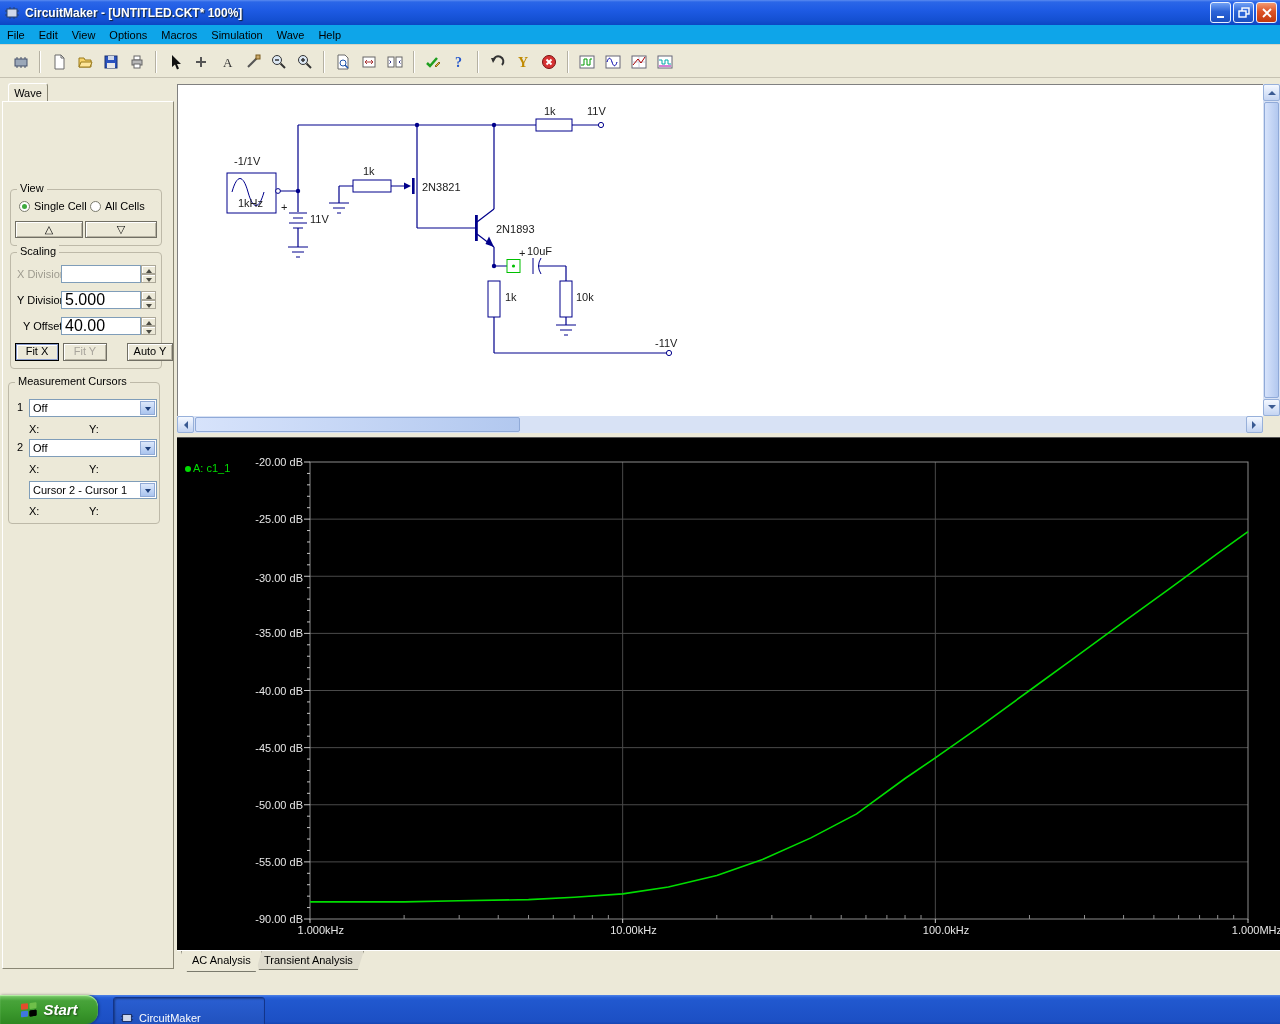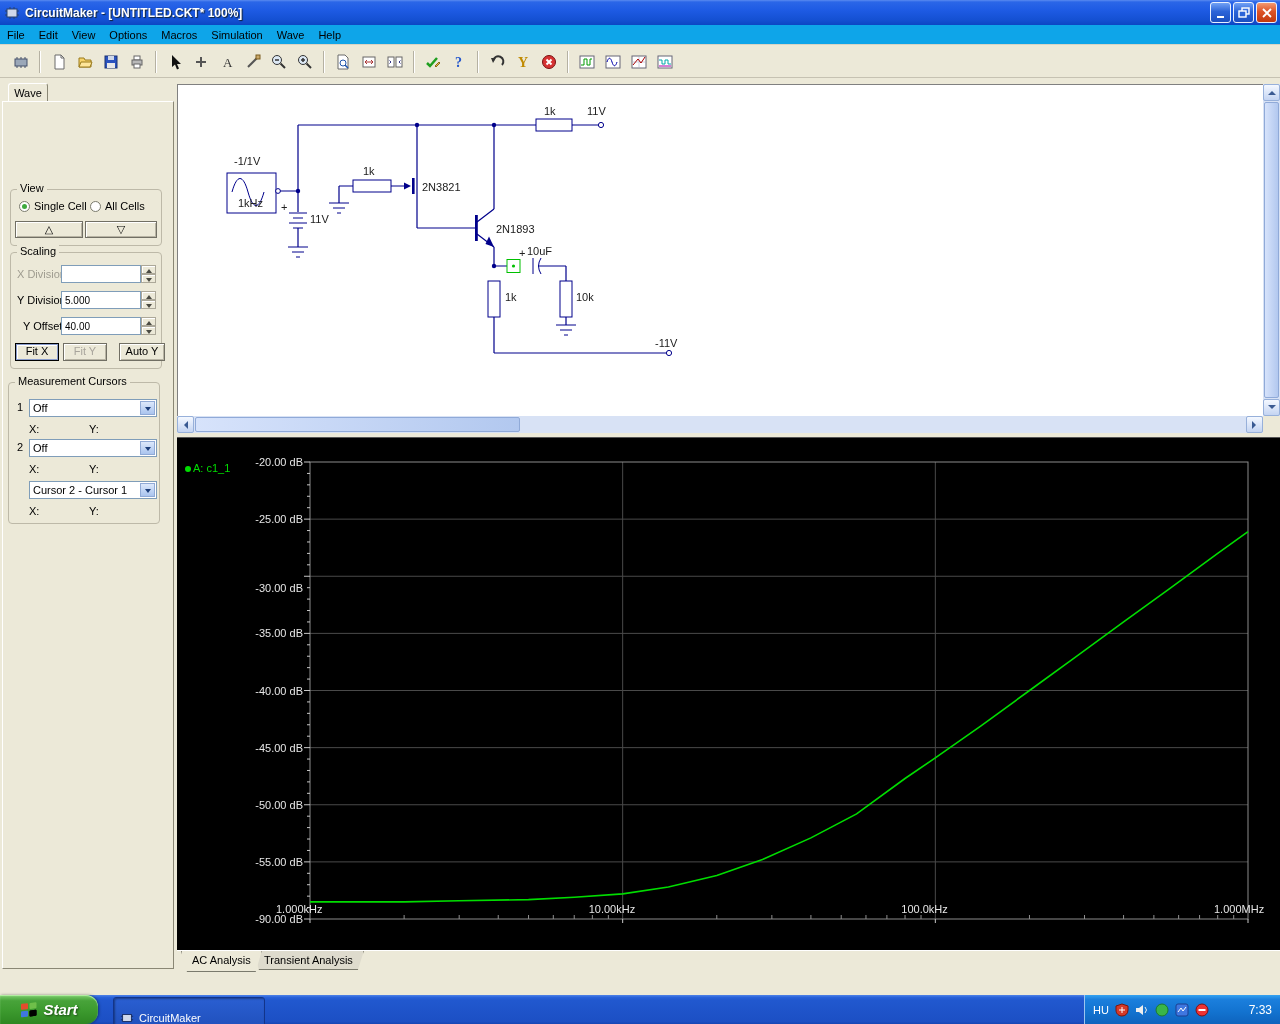--- a/index.html
+++ b/index.html
@@ -37,21 +37,21 @@
   .group-box { position:absolute; border:1px solid #bdb9a8; border-radius:4px; }
   .group-legend { position:absolute; top:-8px; left:6px; background:#ece9d8; padding:0 3px; }
   .radio { position:absolute; width:11px; height:11px; border:1px solid #7b7b6d; border-radius:50%; background:#fff; }
   .radio.sel::after { content:""; position:absolute; left:2px; top:2px; width:5px; height:5px; border-radius:50%; background:#3faa3f; }
   .w-label { position:absolute; white-space:nowrap; }
   .w-label.dis { color:#9f9c90; }
   .btn3d { position:absolute; background:#ece9d8; border:1px solid #716f64; text-align:center;
     box-shadow:inset 1px 1px 0 #fff, inset -1px -1px 0 #b8b4a4; line-height:15px; }
   .btn3d.defbtn { border:1px solid #000; box-shadow:inset 0 0 0 1px #8a9ccc, inset 2px 2px 0 #fff; }
   .btn3d.dis { color:#a8a49c; }
-  .tin { position:absolute; height:18px; border:1px solid #7f9db9; background:#fff; font-size:10px;
+  .tin { position:absolute; height:18px; border:1px solid #7f9db9; background:#fff; font-size:16px;
     font-family:"Liberation Sans",sans-serif; padding:0 3px; }
   .spin { position:absolute; width:15px; height:18px; }
   .spin .s { position:absolute; left:0; width:15px; height:9px; background:#ece9d8; border:1px solid #aca899;
     box-shadow:inset 1px 1px 0 #fff; }
   .spin .s::after { content:""; position:absolute; left:4px; border-left:3px solid transparent; border-right:3px solid transparent; }
   .spin .up { top:0; } .spin .up::after { top:3px; border-bottom:4px solid #4a4a42; }
   .spin .dn { top:9px; } .spin .dn::after { top:3px; border-top:4px solid #4a4a42; }
   .combo { position:absolute; height:18px; border:1px solid #7f9db9; background:#fff; padding:1px 3px; line-height:14px; }
   .combo-btn { position:absolute; right:1px; top:1px; width:15px; height:14px;
     background:linear-gradient(180deg,#dce8fb,#aac4ee); border:1px solid #90aad6; }
@@ -67,21 +67,21 @@
   .sb-arrow { width:0; height:0; border:4px solid transparent; }
   .sb-thumb { position:absolute; background:linear-gradient(90deg,#d7e3fb,#b2c8ef); border:1px solid #90aad8; border-radius:2px; }
 
   
   #chart-panel { position:absolute; left:177px; top:437px; width:1103px; height:513px; background:#000;
     border-top:1px solid #555; }
   #plot-svg { position:absolute; left:0; top:0; }
   #chart-legend { position:absolute; left:8px; top:24px; color:#00dd00; }
   #chart-legend .dot { display:inline-block; width:6px; height:6px; border-radius:50%; background:#00dd00; margin-right:2px; }
   .ytick { position:absolute; left:28px; width:98px; text-align:right; color:#e6e6e6; }
-  .xtick { position:absolute; top:465px; width:68px; text-align:left; color:#e6e6e6; }
+  .xtick { position:absolute; top:486px; width:68px; text-align:right; color:#e6e6e6; }
 
   
   #tab-strip { position:absolute; left:177px; top:950px; width:1103px; height:22px; background:#ece9d8; border-top:1px solid #fff; }
   .an-tab { position:absolute; top:0; height:19px; line-height:18px; text-align:center;
     border:1px solid #7a7a6d; border-top:none; background:#dedbcd;
     clip-path:polygon(0 0,100% 0,calc(100% - 6px) 100%,6px 100%); padding:0 10px; }
   .an-tab.active { background:#ece9d8; height:21px; z-index:2; }
 
   
   #taskbar { position:absolute; left:0; top:995px; width:1280px; height:29px;
@@ -310,21 +310,21 @@
         <div class="s dn"></div>
       </div>
     <span class="w-label" style="left:12px;top:67px;">Y Offset</span>
     <input class="tin" style="left: 50px; top: 64px; width: 80px;" value="40.00">
     <div class="spin" style="left:130px;top:64px;">
         <div class="s up"></div>
         <div class="s dn"></div>
       </div>
     <div class="btn3d defbtn" style="left:4px;top:90px;width:44px;height:18px;">Fit X</div>
     <div class="btn3d dis" style="left:52px;top:90px;width:44px;height:18px;">Fit Y</div>
-    <div class="btn3d" style="left:108px;top:90px;width:46px;height:18px;">Auto Y</div>
+    <div class="btn3d" style="left:116px;top:90px;width:46px;height:18px;">Auto Y</div>
   </div>
 
   <div class="group-box" style="left:8px;top:304px;width:152px;height:142px;">
     <span class="group-legend">Measurement Cursors</span>
     <span class="w-label" style="left:8px;top:18px;">1</span>
     <div class="combo" style="left:20px;top:16px;width:128px;">
       <span>Off</span>
       <span class="combo-btn"></span>
     </div>
     <span class="w-label" style="left:20px;top:40px;">X:</span>
@@ -529,21 +529,21 @@
       <line x1="130" y1="469.575" x2="133" y2="469.575" stroke="#c8c8c8"></line>
       <line x1="127" y1="481" x2="133" y2="481" stroke="#c8c8c8"></line>
       <polyline points="133.0,463.9 188.1,463.9 227.1,463.9 282.2,462.7 351.5,461.6 397.2,459.3 445.7,455.9 491.4,449.0 539.8,437.6 585.5,421.6 633.9,399.9 679.6,375.9 728.0,340.5 758.3,319.9 804.0,287.9 852.5,252.5 898.1,219.4 946.6,183.9 992.3,150.8 1040.7,115.4 1071.0,93.7" fill="none" stroke="#00dd00" stroke-width="1.6"></polyline>
     </svg>
   <div id="chart-legend">
     <span class="dot"></span><span>A: c1_1</span>
   </div>
   <div id="y-labels">
       <div class="ytick" style="top: 18px;">-20.00 dB</div>
       <div class="ytick" style="top: 75.125px;">-25.00 dB</div>
-      <div class="ytick" style="top: 144px;">-30.00 dB</div>
+      <div class="ytick" style="top: 134px;">-30.00 dB</div>
       <div class="ytick" style="top: 189.375px;">-35.00 dB</div>
       <div class="ytick" style="top: 246.5px;">-40.00 dB</div>
       <div class="ytick" style="top: 303.625px;">-45.00 dB</div>
       <div class="ytick" style="top: 360.75px;">-50.00 dB</div>
       <div class="ytick" style="top: 417.875px;">-55.00 dB</div>
       <div class="ytick" style="top: 475px;">-90.00 dB</div>
     </div>
   <div id="x-labels">
       <div class="xtick" style="left: 99px;">1.000kHz</div>
       <div class="xtick" style="left: 411.667px;">10.00kHz</div>
@@ -570,36 +570,13 @@
     </svg>
     <span>Start</span>
   </div>
   <div id="task-btn">
     <svg width="14" height="14" viewBox="0 0 16 16">
       <rect x="3" y="4" width="10" height="8" fill="#cfd8ea" stroke="#13275a"></rect>
       <path d="M1 6h2M1 10h2M13 6h2M13 10h2" stroke="#13275a"></path>
     </svg>
     <span>CircuitMaker</span>
   </div>
-  <div id="tray">
-    <span>HU</span>
-    <svg class="tray-ic" viewBox="0 0 14 14">
-        <path d="M7 1l6 2v4c0 4-3 6-6 6S1 11 1 7V3z" fill="#d43a2a" stroke="#7e1408"></path>
-        <path d="M4 7h6M7 4v6" stroke="#fff"></path>
-      </svg>
-    <svg class="tray-ic" viewBox="0 0 14 14">
-        <polygon points="1,5 4,5 8,2 8,12 4,9 1,9" fill="#eee"></polygon>
-        <path d="M10 4q3 3 0 6" stroke="#eee" fill="none"></path>
-      </svg>
-    <svg class="tray-ic" viewBox="0 0 14 14">
-        <circle cx="7" cy="7" r="6" fill="#39b54a" stroke="#1d7a2a"></circle>
-      </svg>
-    <svg class="tray-ic" viewBox="0 0 14 14">
-        <rect x="1" y="1" width="12" height="12" rx="2" fill="#3f77e0" stroke="#1c3f8f"></rect>
-        <path d="M3 9l3-4 2 3 3-4" stroke="#fff" fill="none"></path>
-      </svg>
-    <svg class="tray-ic" viewBox="0 0 14 14">
-        <circle cx="7" cy="7" r="6" fill="#e33" stroke="#801010"></circle>
-        <rect x="3.5" y="6" width="7" height="2" fill="#fff"></rect>
-      </svg>
-    <span class="clock">7:33</span>
-  </div>
 </div>
 
 </body></html>

